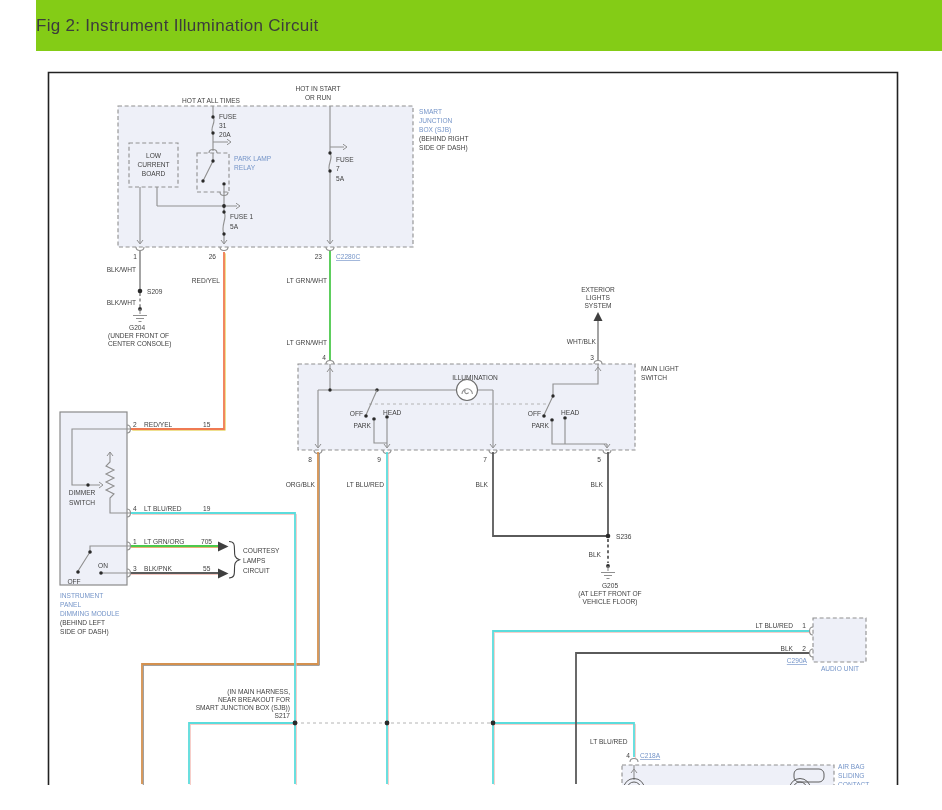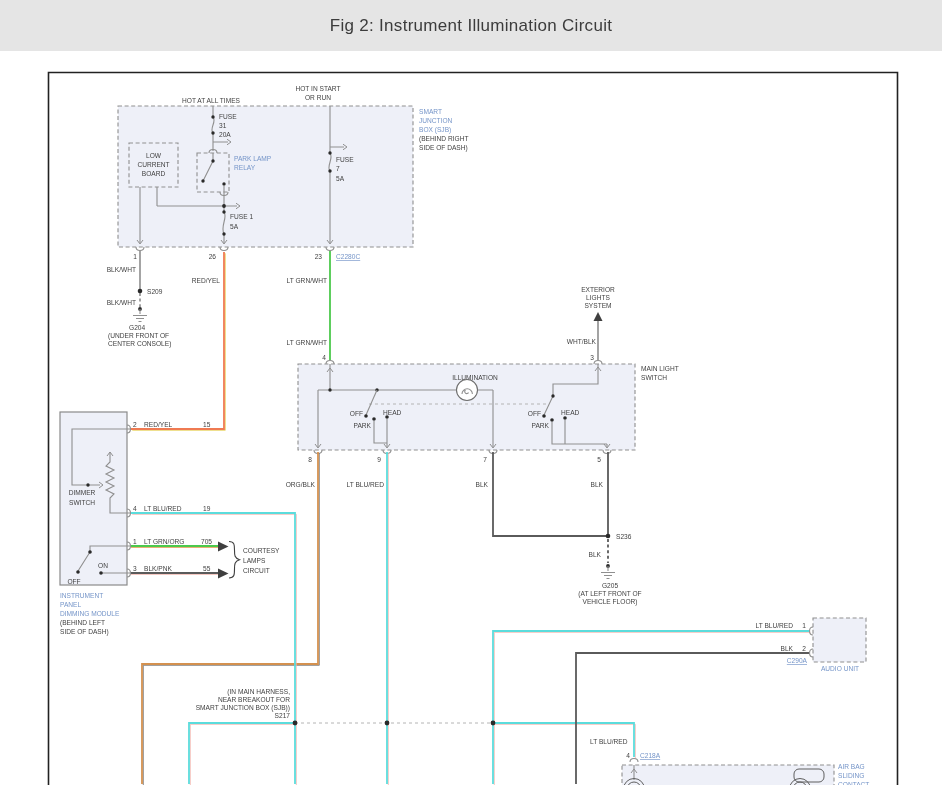--- a/index.html
+++ b/index.html
@@ -1,17 +1,17 @@
 <!DOCTYPE html>
 <html><head>
 <meta charset="utf-8">
 <style>
   html,body{margin:0;padding:0;background:#ffffff;width:942px;height:810px;overflow:hidden;
     font-family:"Liberation Sans",sans-serif;}
-  .header{height:51px;background:#e5e5e5;display:flex;align-items:center;justify-content:center;}
+  .header{height:51px;background:#84cc16;display:flex;align-items:center;margin-left:36px;}
   .header span{font-size:17px;color:#3c3c3c;letter-spacing:.3px;}
   svg{display:block;}
   text{font-family:"Liberation Sans",sans-serif;font-size:6.6px;fill:#3f3f3f;}
   .b{fill:#7494c8;}
   .m{text-anchor:middle;}
   .e{text-anchor:end;}
   .u{text-decoration:underline;}
   .box{fill:#eef0f8;stroke:#8f8f8f;stroke-width:1.1;stroke-dasharray:4 2.6;}
   .sbox{fill:#eef0f8;stroke:#8a8a8a;stroke-width:1.2;}
   .ln{fill:none;stroke:#8f8f8f;stroke-width:1.1;}

